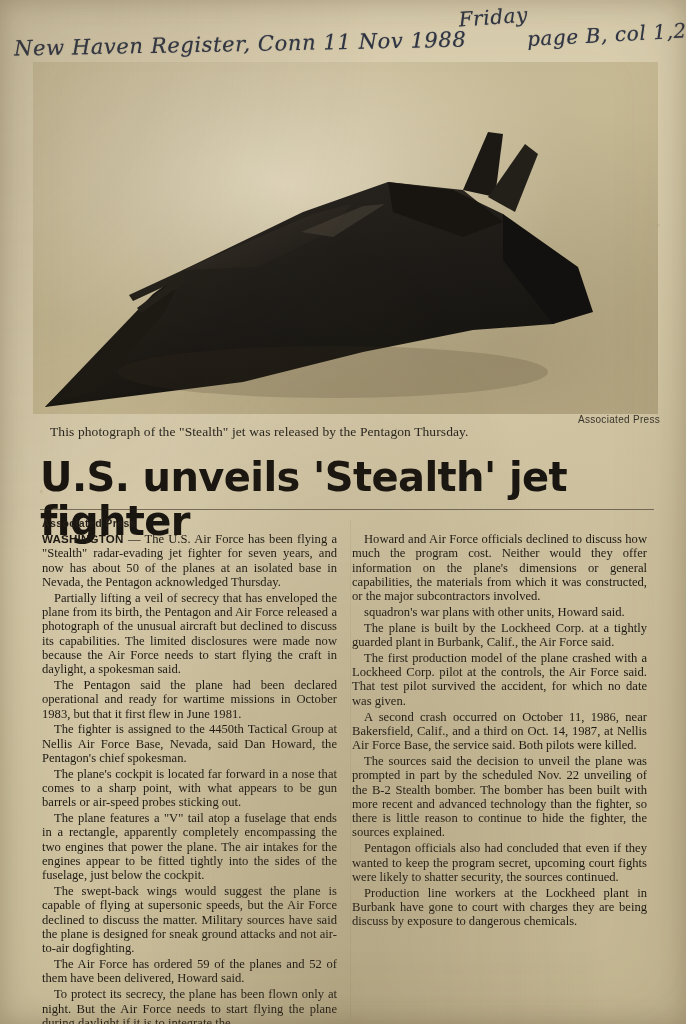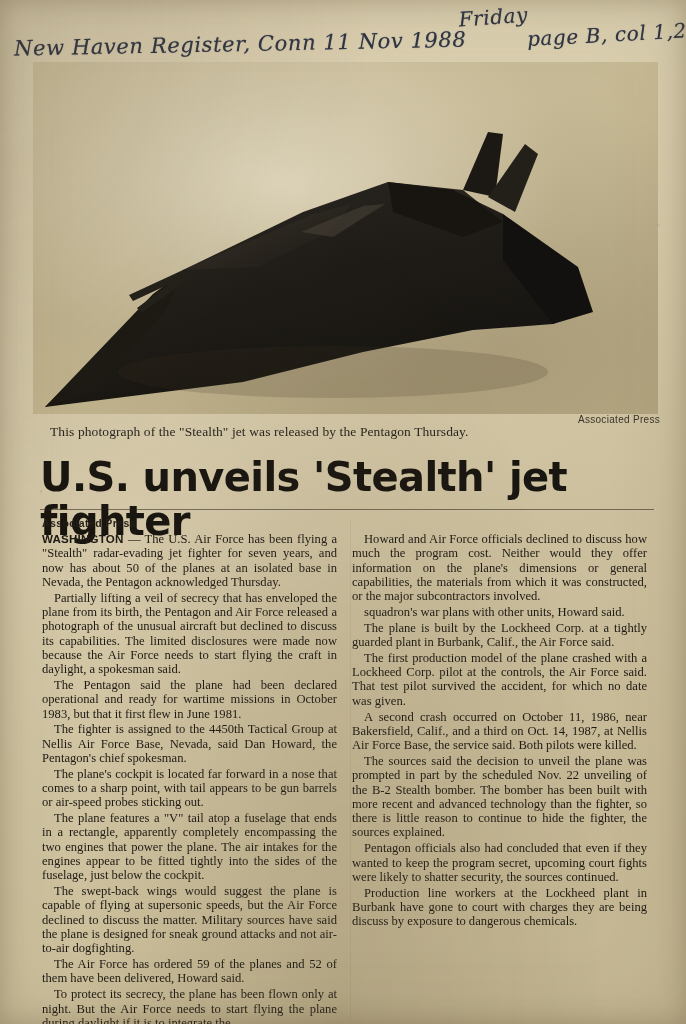--- a/index.html
+++ b/index.html
@@ -282,21 +282,21 @@
   <div class="byline">Associated Press</div>
 
   <div class="col-divider"></div>
 
   <div class="columns">
     <div class="col" id="left-col">
         <p class="first"><span class="dateline">WASHINGTON</span> — The U.S. Air Force has been flying a "Stealth" radar-evading jet fighter for seven years, and now has about 50 of the planes at an isolated base in Nevada, the Pentagon acknowledged Thursday.</p>
         <p>Partially lifting a veil of secrecy that has enveloped the plane from its birth, the Pentagon and Air Force released a photograph of the unusual aircraft but declined to discuss its capabilities. The limited disclosures were made now because the Air Force needs to start flying the craft in daylight, a spokesman said.</p>
         <p>The Pentagon said the plane had been declared operational and ready for wartime missions in October 1983, but that it first flew in June 1981.</p>
         <p>The fighter is assigned to the 4450th Tactical Group at Nellis Air Force Base, Nevada, said Dan Howard, the Pentagon's chief spokesman.</p>
-        <p>The plane's cockpit is located far forward in a nose that comes to a sharp point, with tail appears to be gun barrels or air-speed probes sticking out.</p>
+        <p>The plane's cockpit is located far forward in a nose that comes to a sharp point, with what appears to be gun barrels or air-speed probes sticking out.</p>
         <p>The plane features a "V" tail atop a fuselage that ends in a rectangle, apparently completely encompassing the two engines that power the plane. The air intakes for the engines appear to be fitted tightly into the sides of the fuselage, just below the cockpit.</p>
         <p>The swept-back wings would suggest the plane is capable of flying at supersonic speeds, but the Air Force declined to discuss the matter. Military sources have said the plane is designed for sneak ground attacks and not air-to-air dogfighting.</p>
         <p>The Air Force has ordered 59 of the planes and 52 of them have been delivered, Howard said.</p>
         <p>To protect its secrecy, the plane has been flown only at night. But the Air Force needs to start flying the plane during daylight if it is to integrate the</p>
       </div>
     <div class="col" id="right-col">
         <p>Howard and Air Force officials declined to discuss how much the program cost. Neither would they offer information on the plane's dimensions or general capabilities, the materials from which it was constructed, or the major subcontractors involved.</p>
         <p>squadron's war plans with other units, Howard said.</p>
         <p>The plane is built by the Lockheed Corp. at a tightly guarded plant in Burbank, Calif., the Air Force said.</p>
         <p>The first production model of the plane crashed with a Lockheed Corp. pilot at the controls, the Air Force said. That test pilot survived the accident, for which no date was given.</p>

